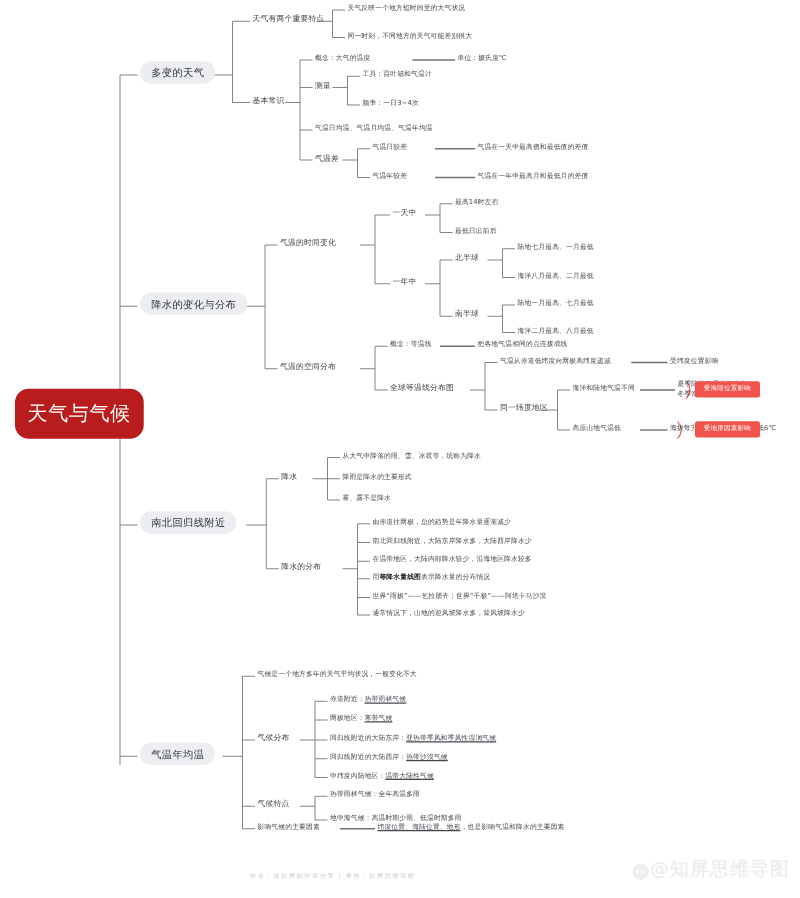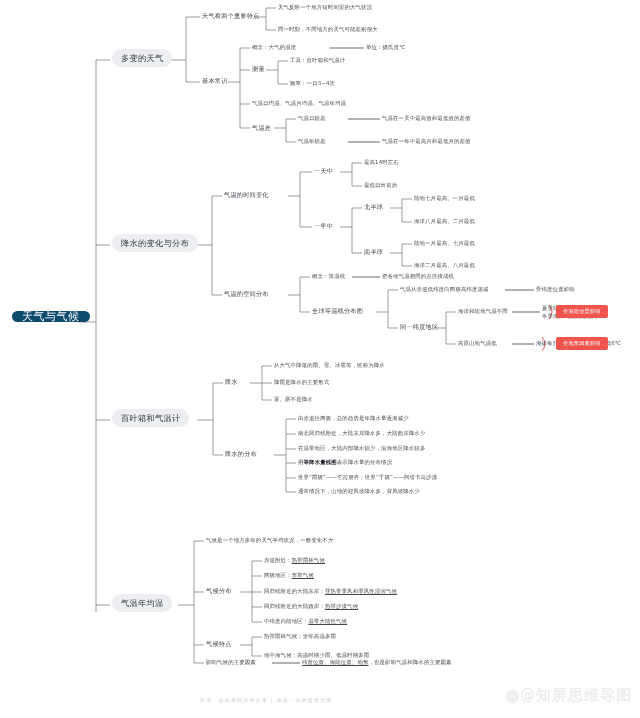--- a/index.html
+++ b/index.html
@@ -9,24 +9,24 @@
     font-family:"DejaVu Sans","Liberation Sans",sans-serif;
     overflow:hidden;
     position:relative;
   }
   #canvas{position:absolute;left:0;top:0;width:640px;height:718px;}
   svg.lines{position:absolute;left:0;top:0;width:640px;height:718px;pointer-events:none;}
   .node{position:absolute;white-space:nowrap;line-height:1;}
 
   
   .root{
-    background:#0c4a6e;color:#ffffff;
+    background:#b91c1c;color:#ffffff;
     border-radius:11px;
-    font-size:11px;
-    padding:0 10px;
+    font-size:16px;
+    padding:12px 10px;
     letter-spacing:0.5px;
   }
   
   .l2{
     background:#eceef1;color:#30353d;
     border-radius:10px;
     font-size:8.2px;
     padding:5px 9px;
     letter-spacing:0.3px;
   }
@@ -260,21 +260,21 @@
   <div class="node leaf two-line" style="left:442px;top:304px;left:442px;">
     <div style="position:absolute;left:100px;top:0px;">夏季陆地气温比海洋高</div>
     <div style="position:absolute;left:100px;top:8px;">冬季海洋气温比陆地高</div>
   </div>
   <div class="node badge" style="left:556px;top:305px;">受海陆位置影响</div>
 
   <div class="node leaf" style="left:458px;top:341px;">高原山地气温低</div>
   <div class="node leaf" style="left:536px;top:341px;">海拔每升高1000米，气温降低6℃</div>
   <div class="node badge" style="left:556px;top:337px;">受地形因素影响</div>
 
-  <div class="node l2" style="left:112px;top:409px;">百叶箱和气温计</div>
+  <div class="node l2" style="left:112px;top:409px;">南北回归线附近</div>
 
   <div class="node l3" style="left:225px;top:379px;">降水</div>
   <div class="node leaf" style="left:274px;top:363px;">从大气中降落的雨、雪、冰雹等，统称为降水</div>
   <div class="node leaf" style="left:274px;top:380px;">降雨是降水的主要形式</div>
   <div class="node leaf" style="left:274px;top:397px;">雾、露不是降水</div>
 
   <div class="node l3" style="left:225px;top:451px;">降水的分布</div>
   <div class="node leaf" style="left:298px;top:416px;">由赤道往两极，总的趋势是年降水量逐渐减少</div>
   <div class="node leaf" style="left:298px;top:431px;">南北回归线附近，大陆东岸降水多，大陆西岸降水少</div>
   <div class="node leaf" style="left:298px;top:446px;">在温带地区，大陆内部降水较少，沿海地区降水较多</div>

